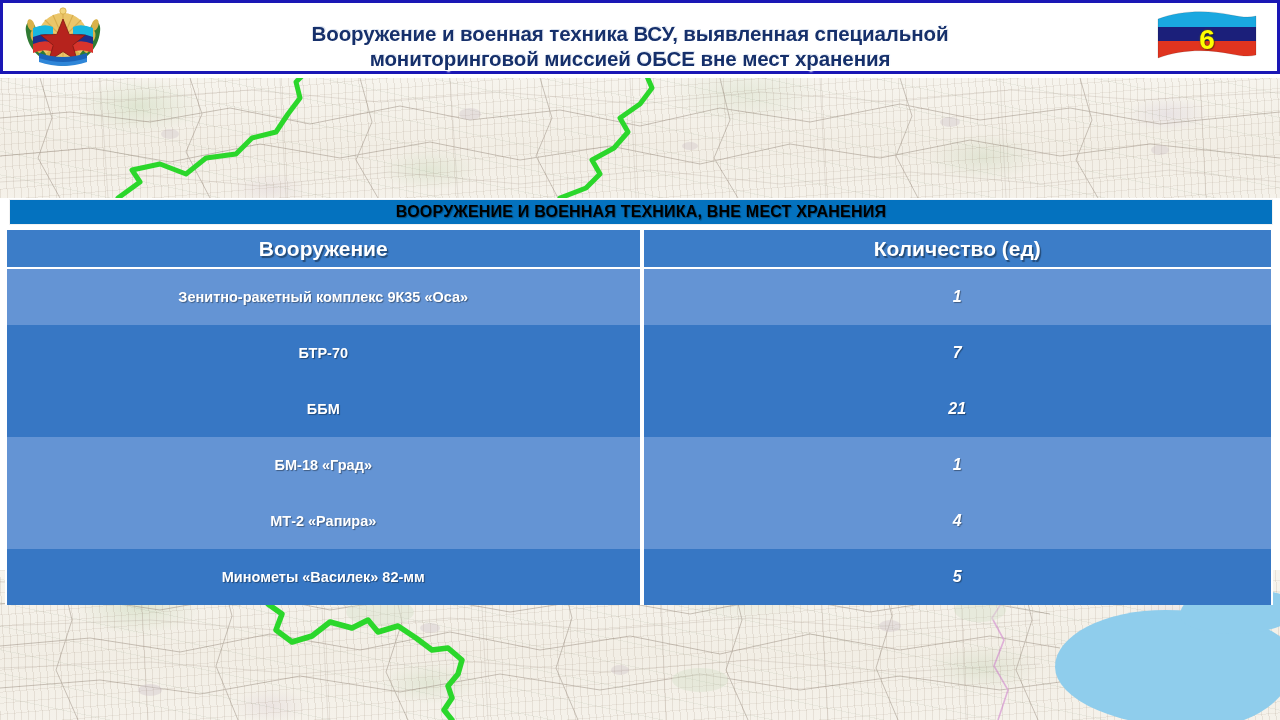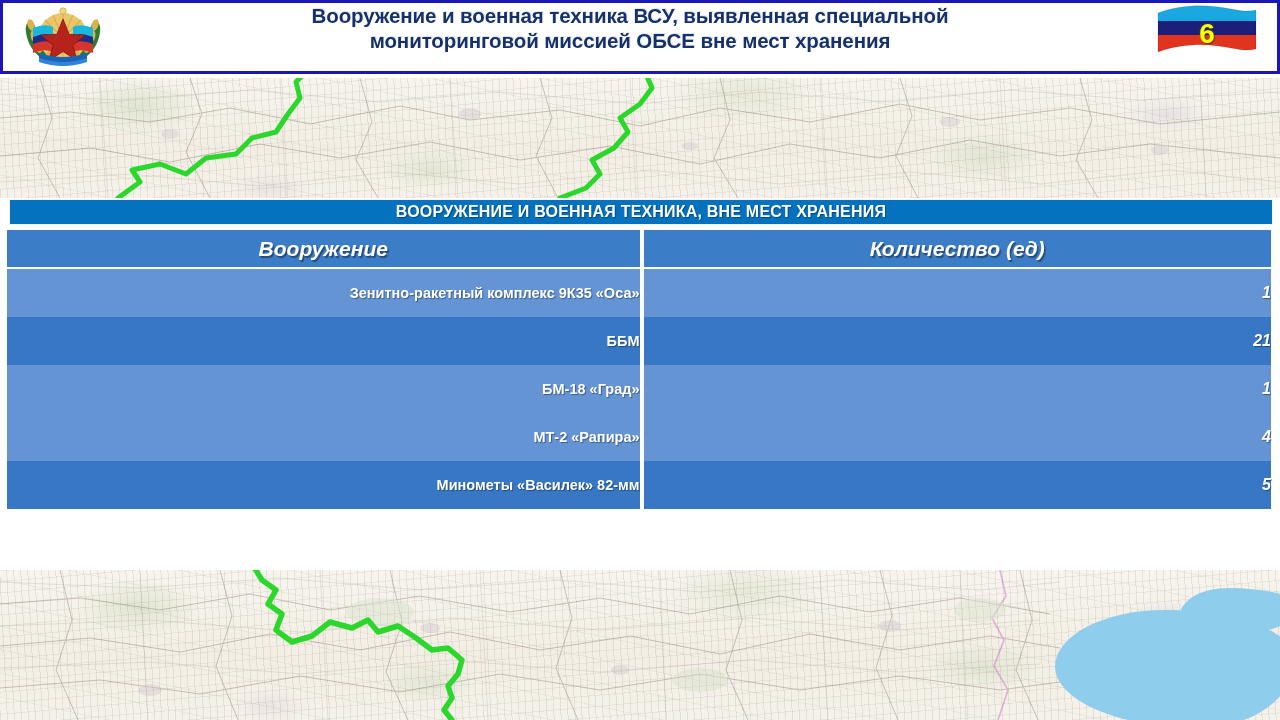--- a/index.html
+++ b/index.html
@@ -72,21 +72,21 @@
   #header {
     position: absolute;
     left: 0;
     top: 0;
     width: 1280px;
     height: 74px;
     background: #ffffff;
     border: 3px solid #1a17b5;
     box-sizing: border-box;
     display: flex;
-    align-items: flex-start;
+    align-items: flex-end;
   }
   #emblem-slot {
     width: 120px;
     height: 68px;
     flex: 0 0 120px;
     display: flex;
     align-items: center;
     justify-content: center;
   }
   #title-slot {
@@ -142,21 +142,21 @@
     background: #0472bf;
     border: 1px solid #f2f2f2;
     box-sizing: border-box;
     display: flex;
     align-items: center;
     justify-content: center;
     margin-left: 4px;
     margin-right: 0px;
   }
   #table-title-text {
-    color: #ffffff;
+    color: #000000;
     font-size: 16px;
     font-weight: bold;
     letter-spacing: 0.2px;
     text-shadow: 1px 1px 1px rgba(0,0,0,0.35);
   }
 
   table.data-table {
     width: 100%;
     border-collapse: separate;
     border-spacing: 0;
@@ -165,30 +165,29 @@
   }
   table.data-table col.c1 { width: 50.2%; }
   table.data-table col.c2 { width: 49.8%; }
 
   table.data-table th {
     height: 37px;
     background: #3c7dc8;
     color: #ffffff;
     font-size: 21px;
     font-weight: bold;
-    font-style: italic;
     text-align: center;
     border: 2px solid #ffffff;
     text-shadow: 1.5px 1.5px 1px rgba(0,0,0,0.40);
     padding: 0;
   }
   table.data-table td {
-    height: 48px;
+    height: 56px;
     color: #ffffff;
-    text-align: right;
+    text-align: center;
     border-left: 2px solid #ffffff;
     border-right: 2px solid #ffffff;
     border-top: 0;
     border-bottom: 0;
     padding: 0;
     vertical-align: middle;
   }
   table.data-table tr.row-light td { background: #6494d4; }
   table.data-table tr.row-dark  td { background: #3777c4; }
 
@@ -393,20 +392,24 @@
           <th>Вооружение</th>
           <th>Количество (ед)</th>
         </tr>
       </thead>
       <tbody>
         <tr class="row-light">
           <td class="cell-name">Зенитно-ракетный комплекс 9К35 «Оса»</td>
           <td class="cell-qty">1</td>
         </tr>
         <tr class="row-dark">
+          <td class="cell-name">БТР-70</td>
+          <td class="cell-qty">7</td>
+        </tr>
+        <tr class="row-dark">
           <td class="cell-name">ББМ</td>
           <td class="cell-qty">21</td>
         </tr>
         <tr class="row-light">
           <td class="cell-name">БМ-18 «Град»</td>
           <td class="cell-qty">1</td>
         </tr>
         <tr class="row-light">
           <td class="cell-name">МТ-2 «Рапира»</td>
           <td class="cell-qty">4</td>

